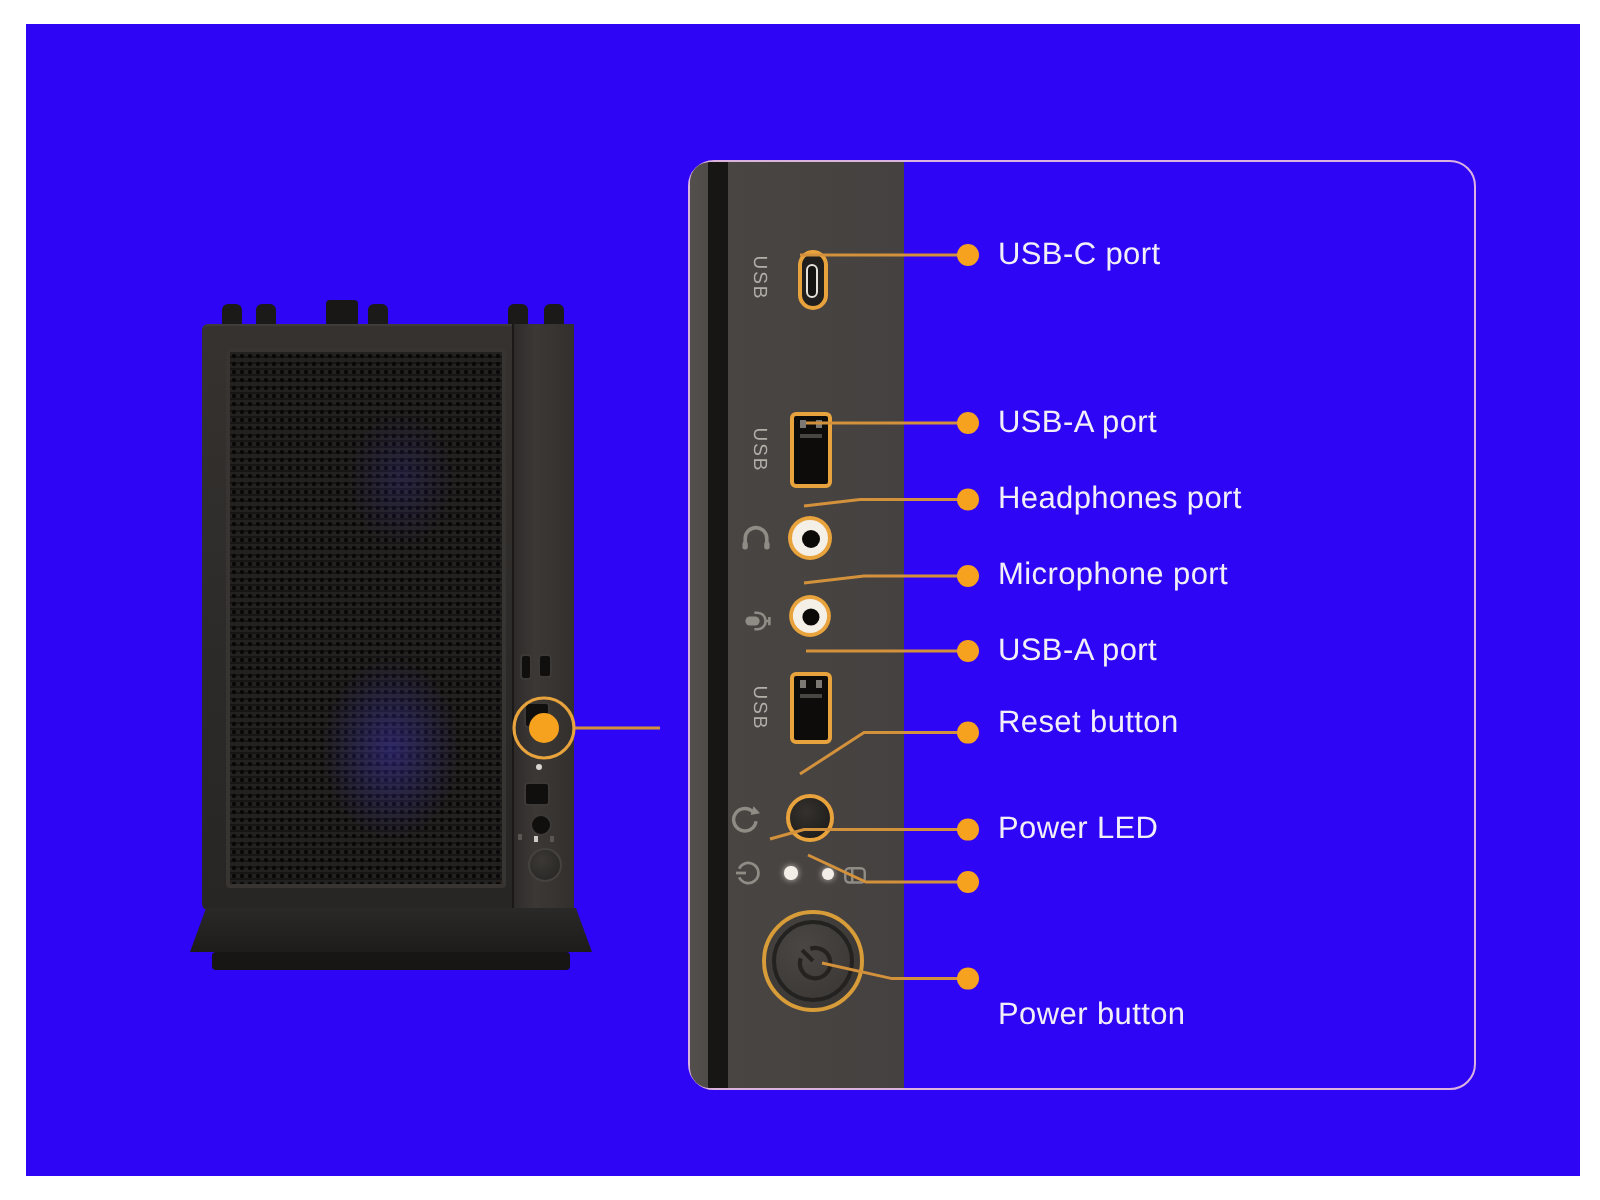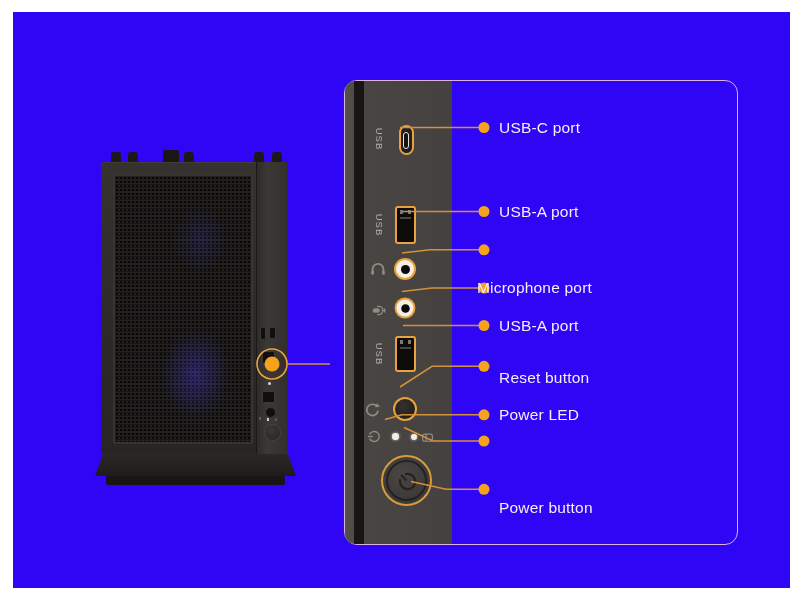--- a/index.html
+++ b/index.html
@@ -180,19 +180,20 @@
       <circle cx="484" cy="325.5" r="5.5"></circle>
         <circle cx="484" cy="366.3" r="5.5"></circle>
       <circle cx="484" cy="414.8" r="5.5"></circle>
         <circle cx="484" cy="441" r="5.5"></circle>
       <circle cx="484" cy="489.3" r="5.5"></circle>
     </g>
   </svg>
 
   <div class="callout" style="left:486px;top:105.5px">USB-C port</div>
   <div class="callout" style="left:486px;top:189.5px">USB-A port</div>
-  <div class="callout" style="left:464px;top:266px">Microphone port</div>
+  <div class="callout" style="left:486px;top:227.8px">Headphones port</div>
+  <div class="callout" style="left:486px;top:266px">Microphone port</div>
   <div class="callout" style="left:486px;top:303.5px">USB-A port</div>
-  <div class="callout" style="left:486px;top:356px">Reset button</div>
+  <div class="callout" style="left:486px;top:340px">Reset button</div>
   <div class="callout" style="left:486px;top:392.8px">Power LED</div>
   <div class="callout" style="left:486px;top:486px">Power button</div>
 
 </div>
 
 </body></html>

